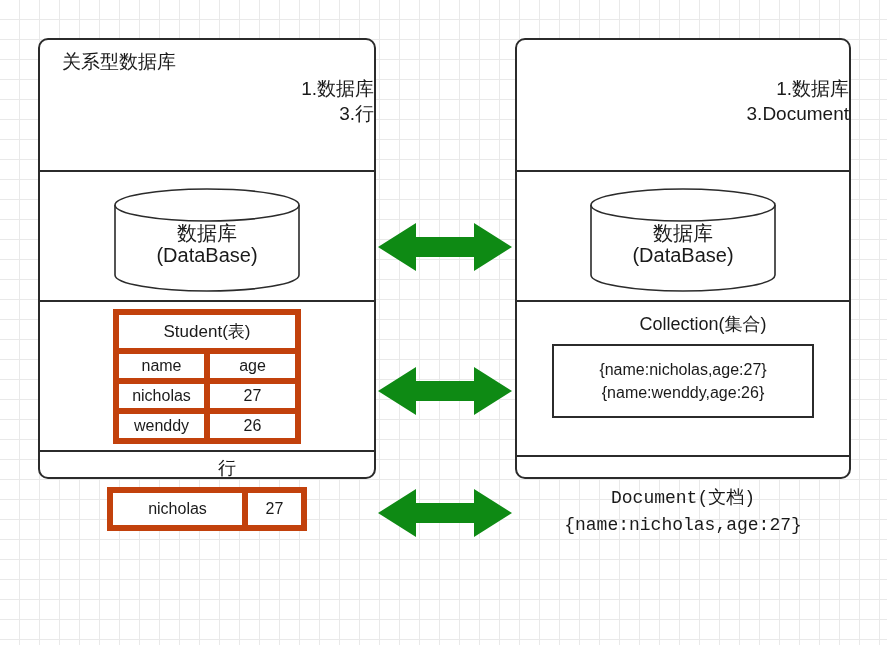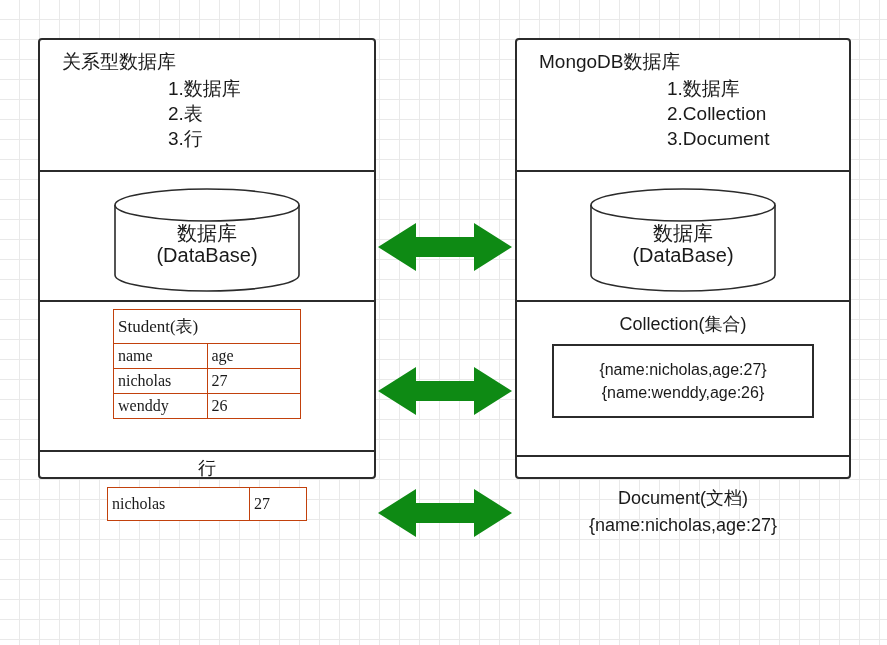--- a/index.html
+++ b/index.html
@@ -29,21 +29,21 @@
     background-position: -1px -1px;
   }
 
   
   .panel {
     position: absolute;
     top: 38px;
     height: 441px;
     background: #ffffff;
     border: 2px solid #2b2b2b;
-    border-radius: 4px;
+    border-radius: 10px;
     box-sizing: border-box;
   }
   #panel-left  { left: 38px;  width: 338px; }
   #panel-right { left: 515px; width: 336px; }
 
   
   .divider {
     position: absolute;
     left: 0;
     width: 100%;
@@ -70,20 +70,21 @@
   }
   .concept-list {
     position: absolute;
     top: 36px;
     left: 0;
     width: 100%;
     padding-left: 128px;
     box-sizing: border-box;
     font-size: 19px;
     line-height: 25px;
+    text-align: right;
   }
   #panel-right .concept-list { padding-left: 150px; }
   .concept-list div { white-space: nowrap; }
 
   
   .cyl-wrap {
     position: absolute;
     left: 50%;
     transform: translateX(-50%);
     width: 186px;
@@ -102,26 +103,25 @@
     line-height: 22px;
     pointer-events: none;
   }
 
   
   table.grid-table {
     border-collapse: collapse;
     background: #ffffff;
   }
   table.grid-table td {
-    border: 1px solid #c2410c;
-    text-align: left;
+    border: 6px solid #c2410c;
+    text-align: center;
     font-size: 16px;
     padding: 3px 4px;
     white-space: nowrap;
-    font-family: Liberation Serif, serif;
   }
   #student-table {
     position: absolute;
     left: 50%;
     transform: translateX(-50%);
     top: 9px;
     width: 188px;
   }
   #student-table td.title-cell { font-size: 17px; padding: 5px 4px; }
   #student-table td.col-name  { width: 50%; }
@@ -137,20 +137,21 @@
   #row-table td { padding: 7px 4px; }
 
   .section-heading {
     position: absolute;
     left: 0;
     width: 100%;
     text-align: center;
     font-size: 18px;
     line-height: 24px;
     white-space: nowrap;
+    padding-left: 20px;
   }
 
   
   #collection-heading { top: 12px; }
   #collection-box {
     position: absolute;
     left: 50%;
     transform: translateX(-50%);
     top: 44px;
     width: 262px;
@@ -204,21 +205,20 @@
 <body>
 
 <div id="canvas">
 
   <div id="panel-left" class="panel">
 
     <div class="section" style="top:0; height:130px;">
       <div class="panel-title">关系型数据库</div>
       <div class="concept-list">
         <div>1.数据库</div>
-        <div>2.表</div>
         <div>3.行</div>
       </div>
     </div>
 
     <div class="divider" style="top:130px;"></div>
 
     <div class="section" style="top:130px; height:130px;">
       <div class="cyl-wrap">
         <svg width="186" height="104" viewBox="0 0 186 104" xmlns="http://www.w3.org/2000/svg">
           <path d="M1,17 L1,87 A92,16 0 0 0 185,87 L185,17" fill="#ffffff" stroke="#2b2b2b" stroke-width="1.6"></path>
@@ -267,24 +267,22 @@
           </tr>
         </tbody>
       </table>
     </div>
 
   </div>
 
   <div id="panel-right" class="panel">
 
     <div class="section" style="top:0; height:130px;">
-      <div class="panel-title">MongoDB数据库</div>
       <div class="concept-list">
         <div>1.数据库</div>
-        <div>2.Collection</div>
         <div>3.Document</div>
       </div>
     </div>
 
     <div class="divider" style="top:130px;"></div>
 
     <div class="section" style="top:130px; height:130px;">
       <div class="cyl-wrap">
         <svg width="186" height="104" viewBox="0 0 186 104" xmlns="http://www.w3.org/2000/svg">
           <path d="M1,17 L1,87 A92,16 0 0 0 185,87 L185,17" fill="#ffffff" stroke="#2b2b2b" stroke-width="1.6"></path>
@@ -302,21 +300,21 @@
     <div class="section" style="top:260px; height:155px;">
       <div id="collection-heading" class="section-heading">Collection(集合)</div>
       <div id="collection-box">
         <div>{name:nicholas,age:27}</div>
         <div>{name:wenddy,age:26}</div>
       </div>
     </div>
 
     <div class="divider" style="top:415px;"></div>
 
-    <div class="section" style="top:415px; height:118px;">
+    <div class="section" style="top:415px; height:118px;font-family:Liberation Mono, monospace;">
       <div id="document-block">
         <div>Document(文档)</div>
         <div>{name:nicholas,age:27}</div>
       </div>
     </div>
 
   </div>
 
   <div id="arrow-1" class="arrow">
     <svg width="134" height="52" viewBox="0 0 134 52" xmlns="http://www.w3.org/2000/svg">

